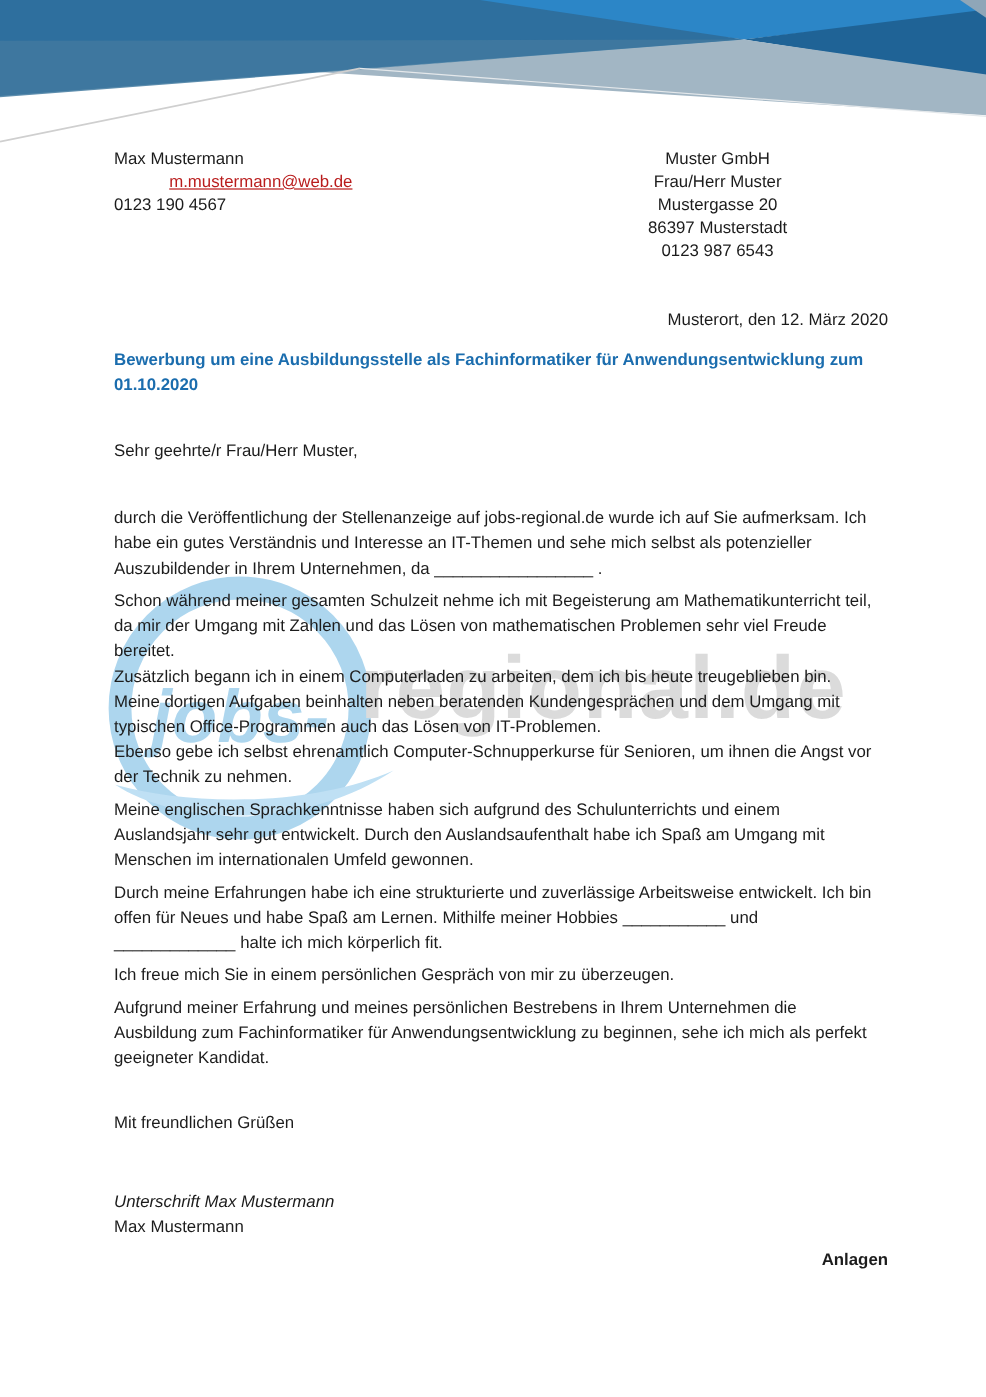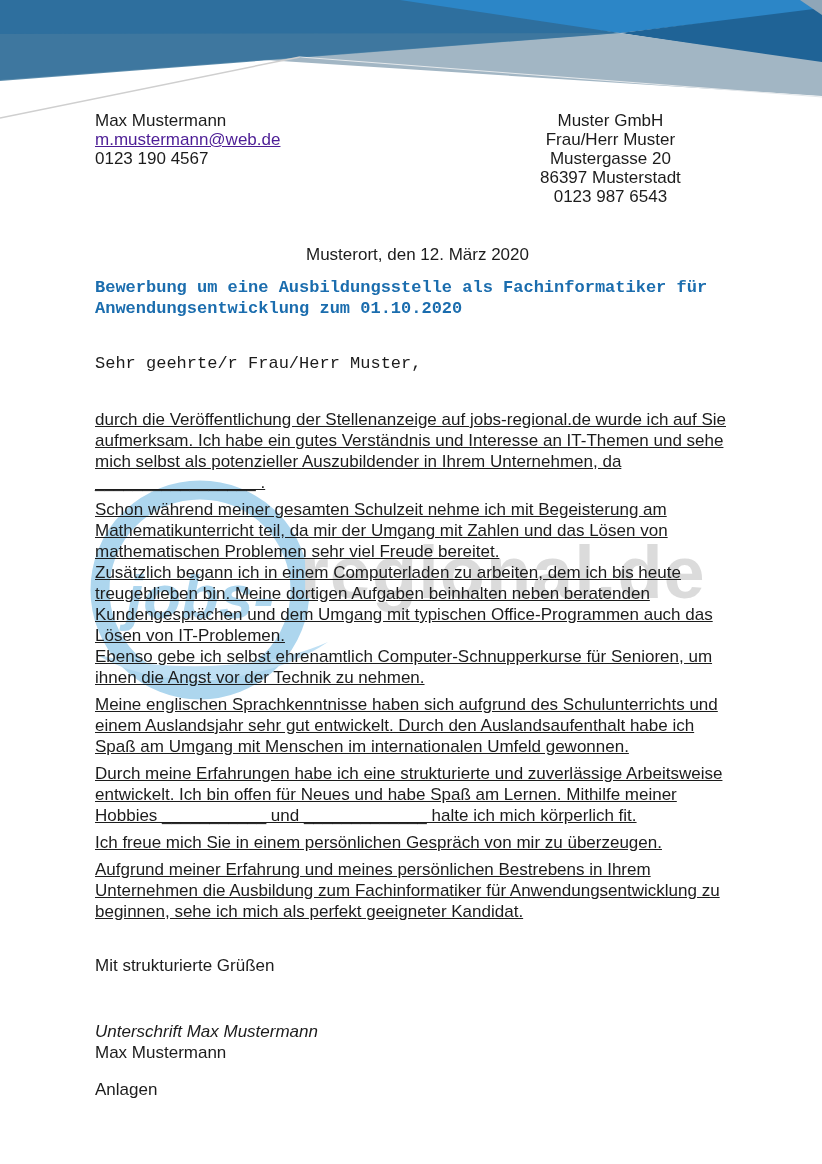--- a/index.html
+++ b/index.html
@@ -14,36 +14,36 @@
   }
   
   .header-art{position:absolute;top:0;left:0;display:block;}
   
   .watermark{position:absolute;left:88px;top:470px;pointer-events:none;opacity:.9;}
   .watermark text{font-family:"Liberation Sans","DejaVu Sans",sans-serif;}
   .wm-jobs{font-weight:bold;font-style:italic;font-size:62px;}
   .wm-brand{font-weight:bold;font-size:74px;letter-spacing:1px;}
   
   .content{
-    position:absolute;left:95px;top:2px;width:645px;
-    font-size:17px;line-height:21px;z-index:2;
+    position:absolute;left:95px;top:14px;width:645px;
+    font-size:14px;line-height:21px;z-index:2;
   }
   .addr-row{display:flex;margin-top:109px;}
   .addr{line-height:19px;}
   .addr-left{width:445px;flex:none;}
   .addr-right{flex:none;text-align:center;}
-  .email-link{color:#4c1d95;text-decoration:underline;cursor:pointer;}
-  .date-line{text-align:center;margin-top:38px;}
-  .subject{color:#1b6dae;font-weight:bold;margin-top:12px;font-family:Liberation Mono, monospace;}
-  .salutation{margin-top:34px;font-family:Liberation Mono, monospace;}
-  .para{margin:6px 12px 0 0;text-decoration:underline;}
+  .email-link{color:#b91c1c;text-decoration:underline;cursor:pointer;margin-left:46px;}
+  .date-line{text-align:right;margin-top:38px;}
+  .subject{color:#1b6dae;font-weight:bold;margin-top:12px;}
+  .salutation{margin-top:34px;}
+  .para{margin:6px 12px 0 0;}
   .para-first{margin-top:35px;}
   .regards{margin-top:33px;}
   .signature{margin-top:45px;font-style:italic;}
-  .attachments{font-weight:normal;margin-top:16px;}
+  .attachments{font-weight:bold;margin-top:6px;text-align:right;}
 </style>
 </head>
 <body>
 
 <div class="page">
 
   <svg class="header-art" width="822" height="122" viewBox="0 0 822 122" aria-hidden="true">
     <polygon points="330,0 822,0 822,10 620,33" fill="#2c86c7"></polygon>
     <polygon points="620,33 822,8 822,64" fill="#1f6396"></polygon>
     <polygon points="265,60 620,33 822,62 822,96" fill="#a2b6c4"></polygon>
@@ -93,21 +93,21 @@
     </p>
 
     <p class="para">Meine englischen Sprachkenntnisse haben sich aufgrund des Schulunterrichts und einem Auslandsjahr sehr gut entwickelt. Durch den Auslandsaufenthalt habe ich Spaß am Umgang mit Menschen im internationalen Umfeld gewonnen.</p>
 
     <p class="para">Durch meine Erfahrungen habe ich eine strukturierte und zuverlässige Arbeitsweise entwickelt. Ich bin offen für Neues und habe Spaß am Lernen. Mithilfe meiner Hobbies ___________ und _____________ halte ich mich körperlich fit.</p>
 
     <p class="para">Ich freue mich Sie in einem persönlichen Gespräch von mir zu überzeugen.</p>
 
     <p class="para">Aufgrund meiner Erfahrung und meines persönlichen Bestrebens in Ihrem Unternehmen die Ausbildung zum Fachinformatiker für Anwendungsentwicklung zu beginnen, sehe ich mich als perfekt geeigneter Kandidat.</p>
 
-    <div class="regards">Mit strukturierte Grüßen</div>
+    <div class="regards">Mit freundlichen Grüßen</div>
 
     <div class="signature">Unterschrift Max Mustermann</div>
     <div>Max Mustermann</div>
 
     <div class="attachments">Anlagen</div>
 
   </div>
 </div>
 
 </body></html>

